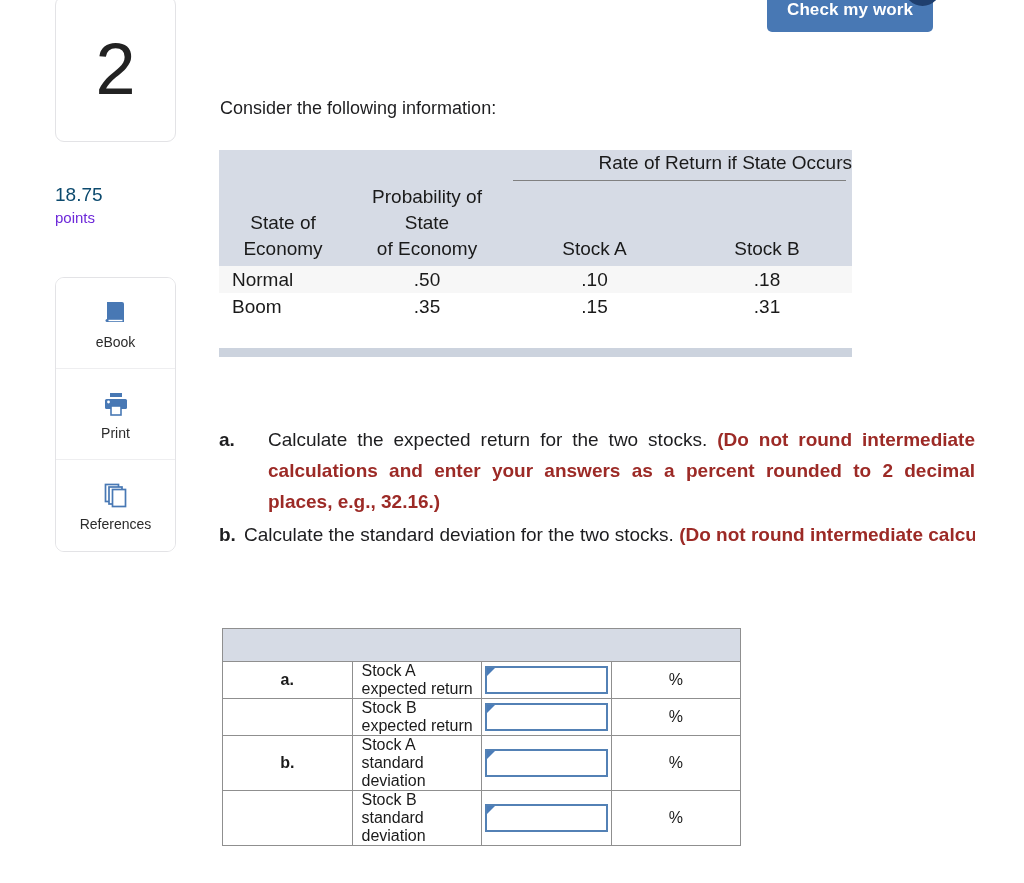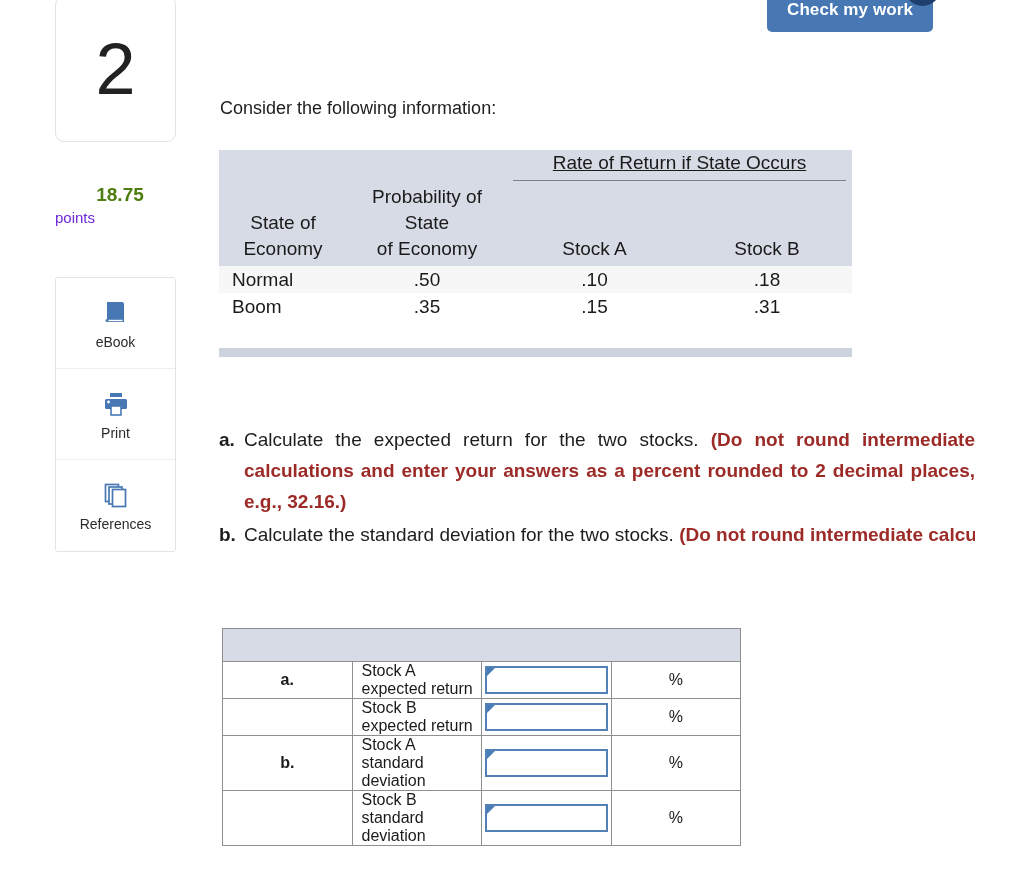--- a/index.html
+++ b/index.html
@@ -64,37 +64,36 @@
     color: #222222;
     line-height: 1;
   }
   .points-block {
     position: absolute;
     left: 55px; top: 183px;
     width: 130px;
   }
   .points-value {
     font-size: 19px;
-    color: #4d7c0f;
-    font-weight: bold;
+    color: #0c4a6e;
+    font-weight: normal;
     line-height: 1.25;
-    text-align: center;
   }
   .points-label {
     font-size: 15px;
     color: #6d28d9;
     line-height: 1.4;
   }
   .tool-rail {
     position: absolute;
     left: 55px; top: 277px;
     width: 121px;
     background: #ffffff;
     border: 1px solid #e3e3e6;
-    border-radius: 3px;
+    border-radius: 9px;
     overflow: hidden;
   }
   .tool-item {
     height: 91px;
     border-bottom: 1px solid #eeeef0;
     display: flex;
     flex-direction: column;
     align-items: center;
     justify-content: center;
     gap: 7px;
@@ -126,24 +125,23 @@
     font-size: 19px;
     color: #1a1a1a;
   }
   .info-table td, .info-table th {
     padding: 0;
     font-weight: normal;
   }
   .ith { background: #d6dbe5; }
   .hdr-top-blank { height: 34px; }
   .hdr-rate {
-    text-align: center;
+    text-align: right;
     padding-bottom: 2px !important;
     white-space: nowrap;
-    text-decoration: underline;
   }
   .rate-underline {
     height: 1px;
     background: #808080;
     margin: 6px 6px 0 6px;
   }
   .hdr-cell {
     vertical-align: bottom;
     text-align: center;
     line-height: 1.37;
@@ -183,21 +181,21 @@
     flex: 0 0 25px;
     line-height: 1.63;
   }
   .qbody {
     flex: 1;
     line-height: 1.63;
     text-align: justify;
     white-space: nowrap;
     overflow: hidden;
   }
-  .qbody.justified { white-space: normal; text-align: justify; }
+  .qbody.justified { white-space: normal; text-align: justify; margin-left: 24px; }
   .qred {
     color: #9c2a26;
     font-weight: bold;
   }
 
   
   .ans-table {
     position: absolute;
     left: 222px; top: 628px;
     width: 519px;

